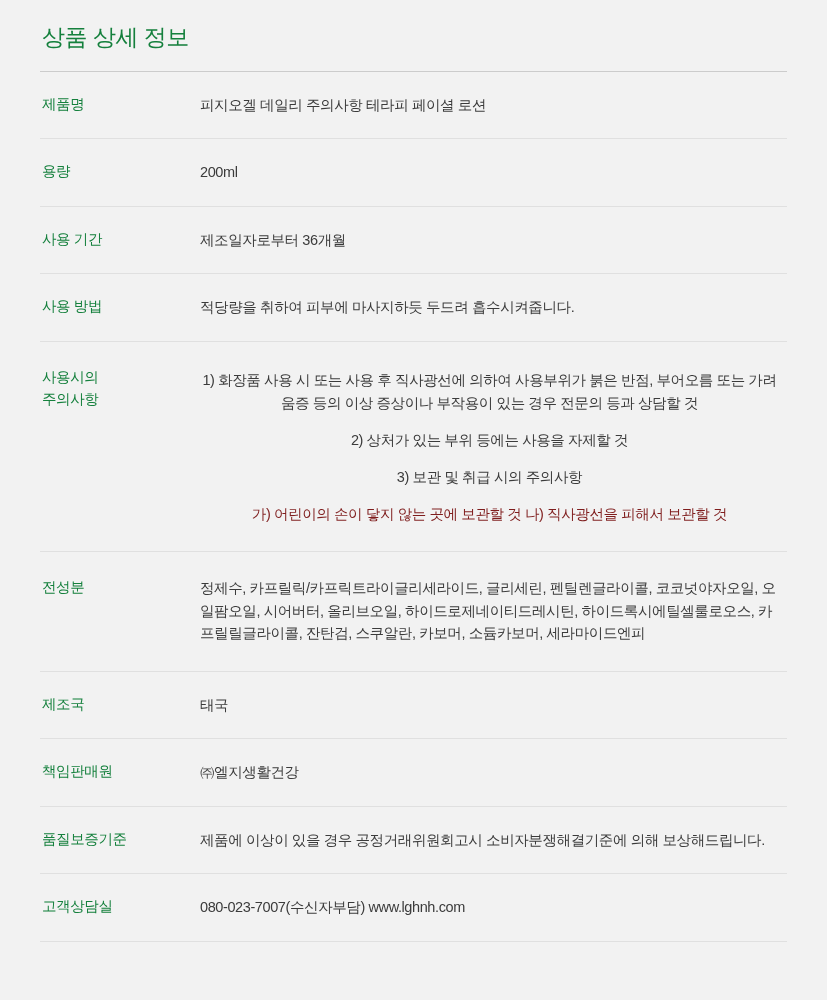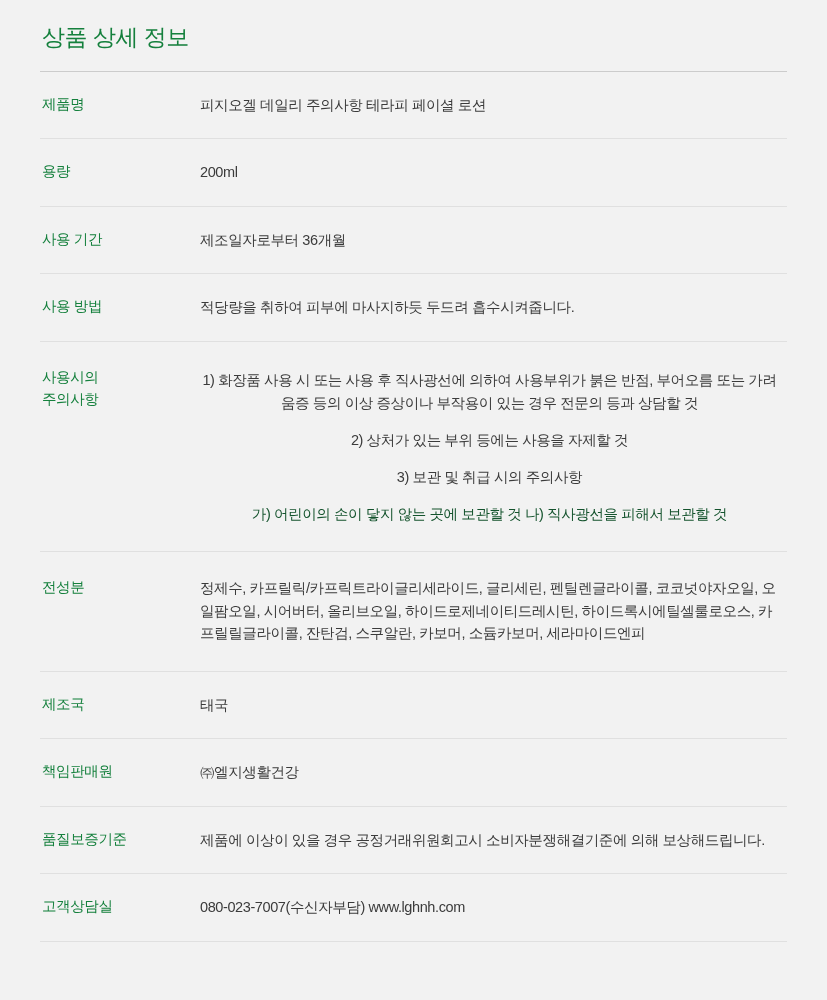--- a/index.html
+++ b/index.html
@@ -70,21 +70,21 @@
   }
   .note-block p {
     margin: 2px 0 14px 0;
     line-height: 1.58;
     text-align: center;
   }
   .note-block p:last-child {
     margin-bottom: 0;
   }
   .sub-note {
-    color: #14532d;
+    color: #7f1d1d;
     margin-top: 4px !important;
   }
   .ingredients {
     line-height: 1.62;
   }
   .muted-small {
     color: #3b3b3b;
     font-family: Liberation Serif, serif;
   }
   .link-text {

